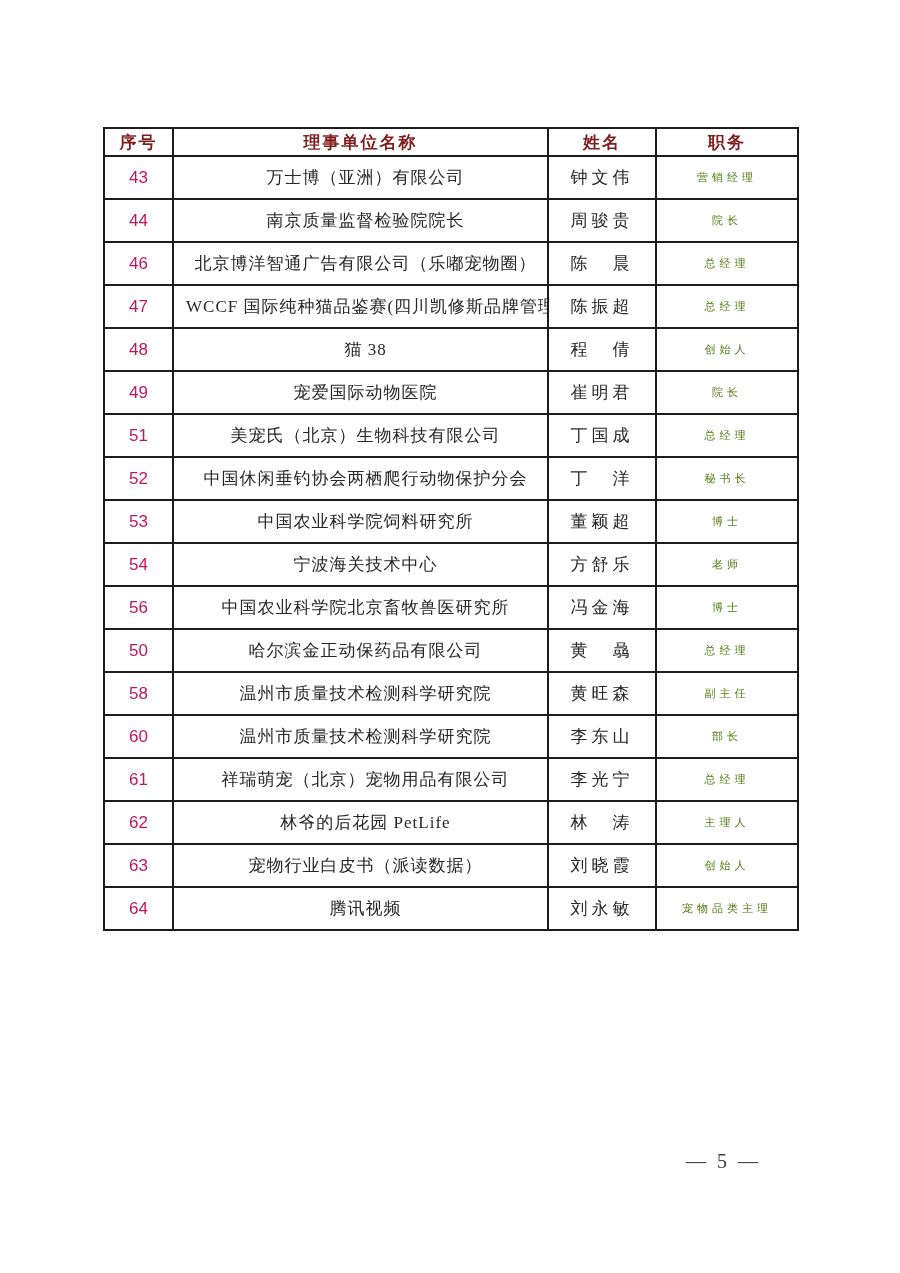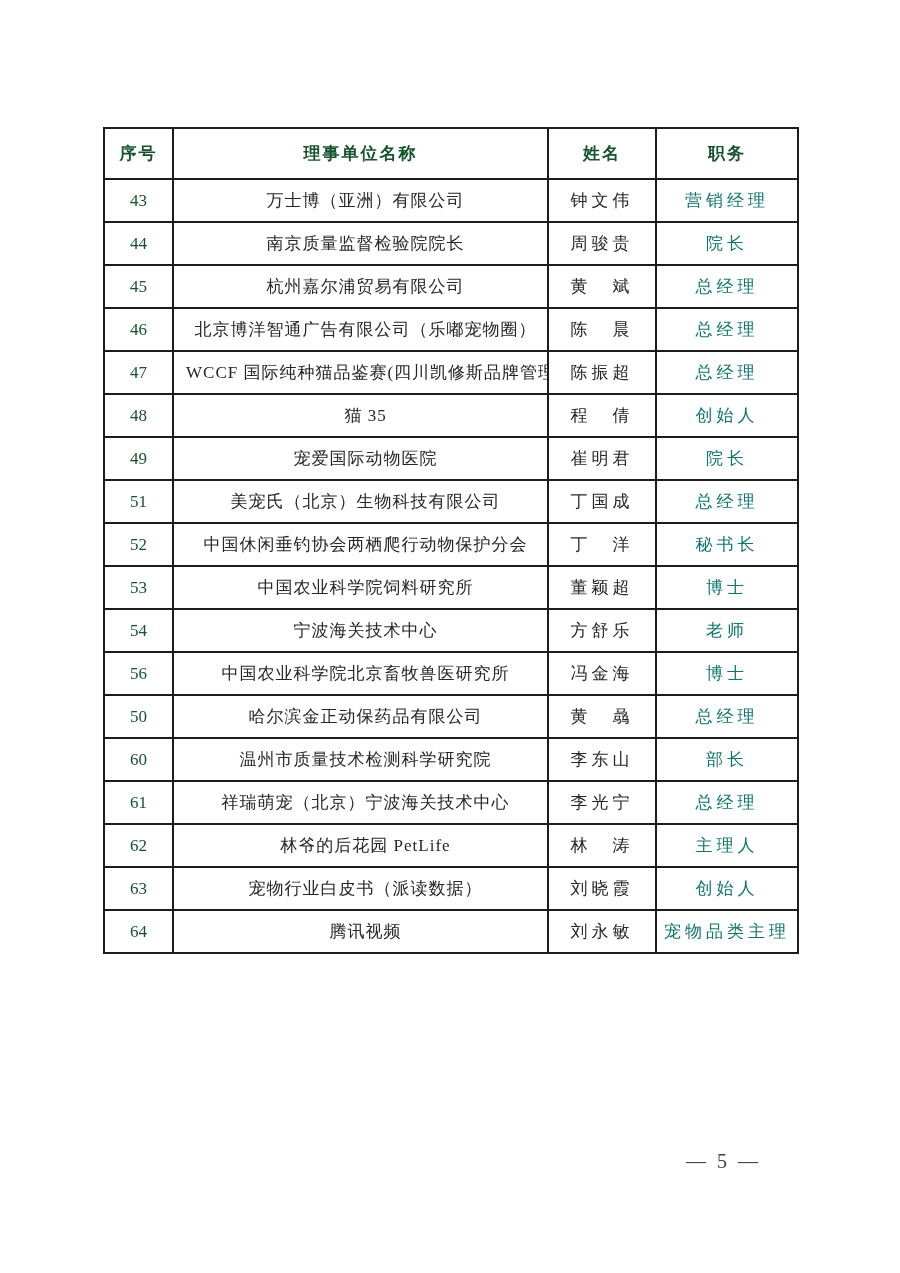--- a/index.html
+++ b/index.html
@@ -27,49 +27,49 @@
   table.council col.c-title { width: 142px; }
   table.council th, table.council td {
     border: 2px solid #1c1c1c;
     height: 43px;
     vertical-align: middle;
     text-align: center;
     overflow: hidden;
     white-space: nowrap;
   }
   table.council th {
-    height: 51px;
+    height: 28px;
     font-size: 17px;
     font-weight: bold;
     letter-spacing: 2px;
-    color: #14532d;
+    color: #7f1d1d;
   }
   td.col-no {
     font-size: 17px;
-    font-family: Liberation Serif, serif;
-    color: #14532d;
+    font-family: Liberation Sans, sans-serif;
+    color: #be185d;
   }
   td.col-org {
     text-align: left;
     padding-left: 12px;
     padding-right: 2px;
     font-size: 17px;
     letter-spacing: 1px;
     color: #262626;
     margin-top: 16px;
   }
   td.col-name {
     font-size: 17px;
     letter-spacing: 4px;
     color: #262626;
   }
   td.col-title {
-    font-size: 17px;
+    font-size: 11px;
     letter-spacing: 4px;
-    color: #0f766e;
+    color: #4d7c0f;
   }
   .page-number {
     position: absolute;
     top: 1150px;
     left: 686px;
     font-size: 20px;
     letter-spacing: 3px;
     color: #3a3a3a;
     white-space: nowrap;
   }
@@ -101,40 +101,34 @@
           <td class="col-name">钟文伟</td>
           <td class="col-title">营销经理</td>
         </tr>
         <tr>
           <td class="col-no">44</td>
           <td class="col-org">南京质量监督检验院院长</td>
           <td class="col-name">周骏贵</td>
           <td class="col-title">院长</td>
         </tr>
         <tr>
-          <td class="col-no">45</td>
-          <td class="col-org">杭州嘉尔浦贸易有限公司</td>
-          <td class="col-name">黄　斌</td>
-          <td class="col-title">总经理</td>
-        </tr>
-        <tr>
           <td class="col-no">46</td>
           <td class="col-org">北京博洋智通广告有限公司（乐嘟宠物圈）</td>
           <td class="col-name">陈　晨</td>
           <td class="col-title">总经理</td>
         </tr>
         <tr>
           <td class="col-no">47</td>
           <td class="col-org">WCCF 国际纯种猫品鉴赛(四川凯修斯品牌管理</td>
           <td class="col-name">陈振超</td>
           <td class="col-title">总经理</td>
         </tr>
         <tr>
           <td class="col-no">48</td>
-          <td class="col-org">猫 35</td>
+          <td class="col-org">猫 38</td>
           <td class="col-name">程　倩</td>
           <td class="col-title">创始人</td>
         </tr>
         <tr>
           <td class="col-no">49</td>
           <td class="col-org">宠爱国际动物医院</td>
           <td class="col-name">崔明君</td>
           <td class="col-title">院长</td>
         </tr>
         <tr>
@@ -167,28 +161,34 @@
           <td class="col-name">冯金海</td>
           <td class="col-title">博士</td>
         </tr>
         <tr>
           <td class="col-no">50</td>
           <td class="col-org">哈尔滨金正动保药品有限公司</td>
           <td class="col-name">黄　骉</td>
           <td class="col-title">总经理</td>
         </tr>
         <tr>
+          <td class="col-no">58</td>
+          <td class="col-org">温州市质量技术检测科学研究院</td>
+          <td class="col-name">黄旺森</td>
+          <td class="col-title">副主任</td>
+        </tr>
+        <tr>
           <td class="col-no">60</td>
           <td class="col-org">温州市质量技术检测科学研究院</td>
           <td class="col-name">李东山</td>
           <td class="col-title">部长</td>
         </tr>
         <tr>
           <td class="col-no">61</td>
-          <td class="col-org">祥瑞萌宠（北京）宁波海关技术中心</td>
+          <td class="col-org">祥瑞萌宠（北京）宠物用品有限公司</td>
           <td class="col-name">李光宁</td>
           <td class="col-title">总经理</td>
         </tr>
         <tr>
           <td class="col-no">62</td>
           <td class="col-org">林爷的后花园 PetLife</td>
           <td class="col-name">林　涛</td>
           <td class="col-title">主理人</td>
         </tr>
         <tr>

